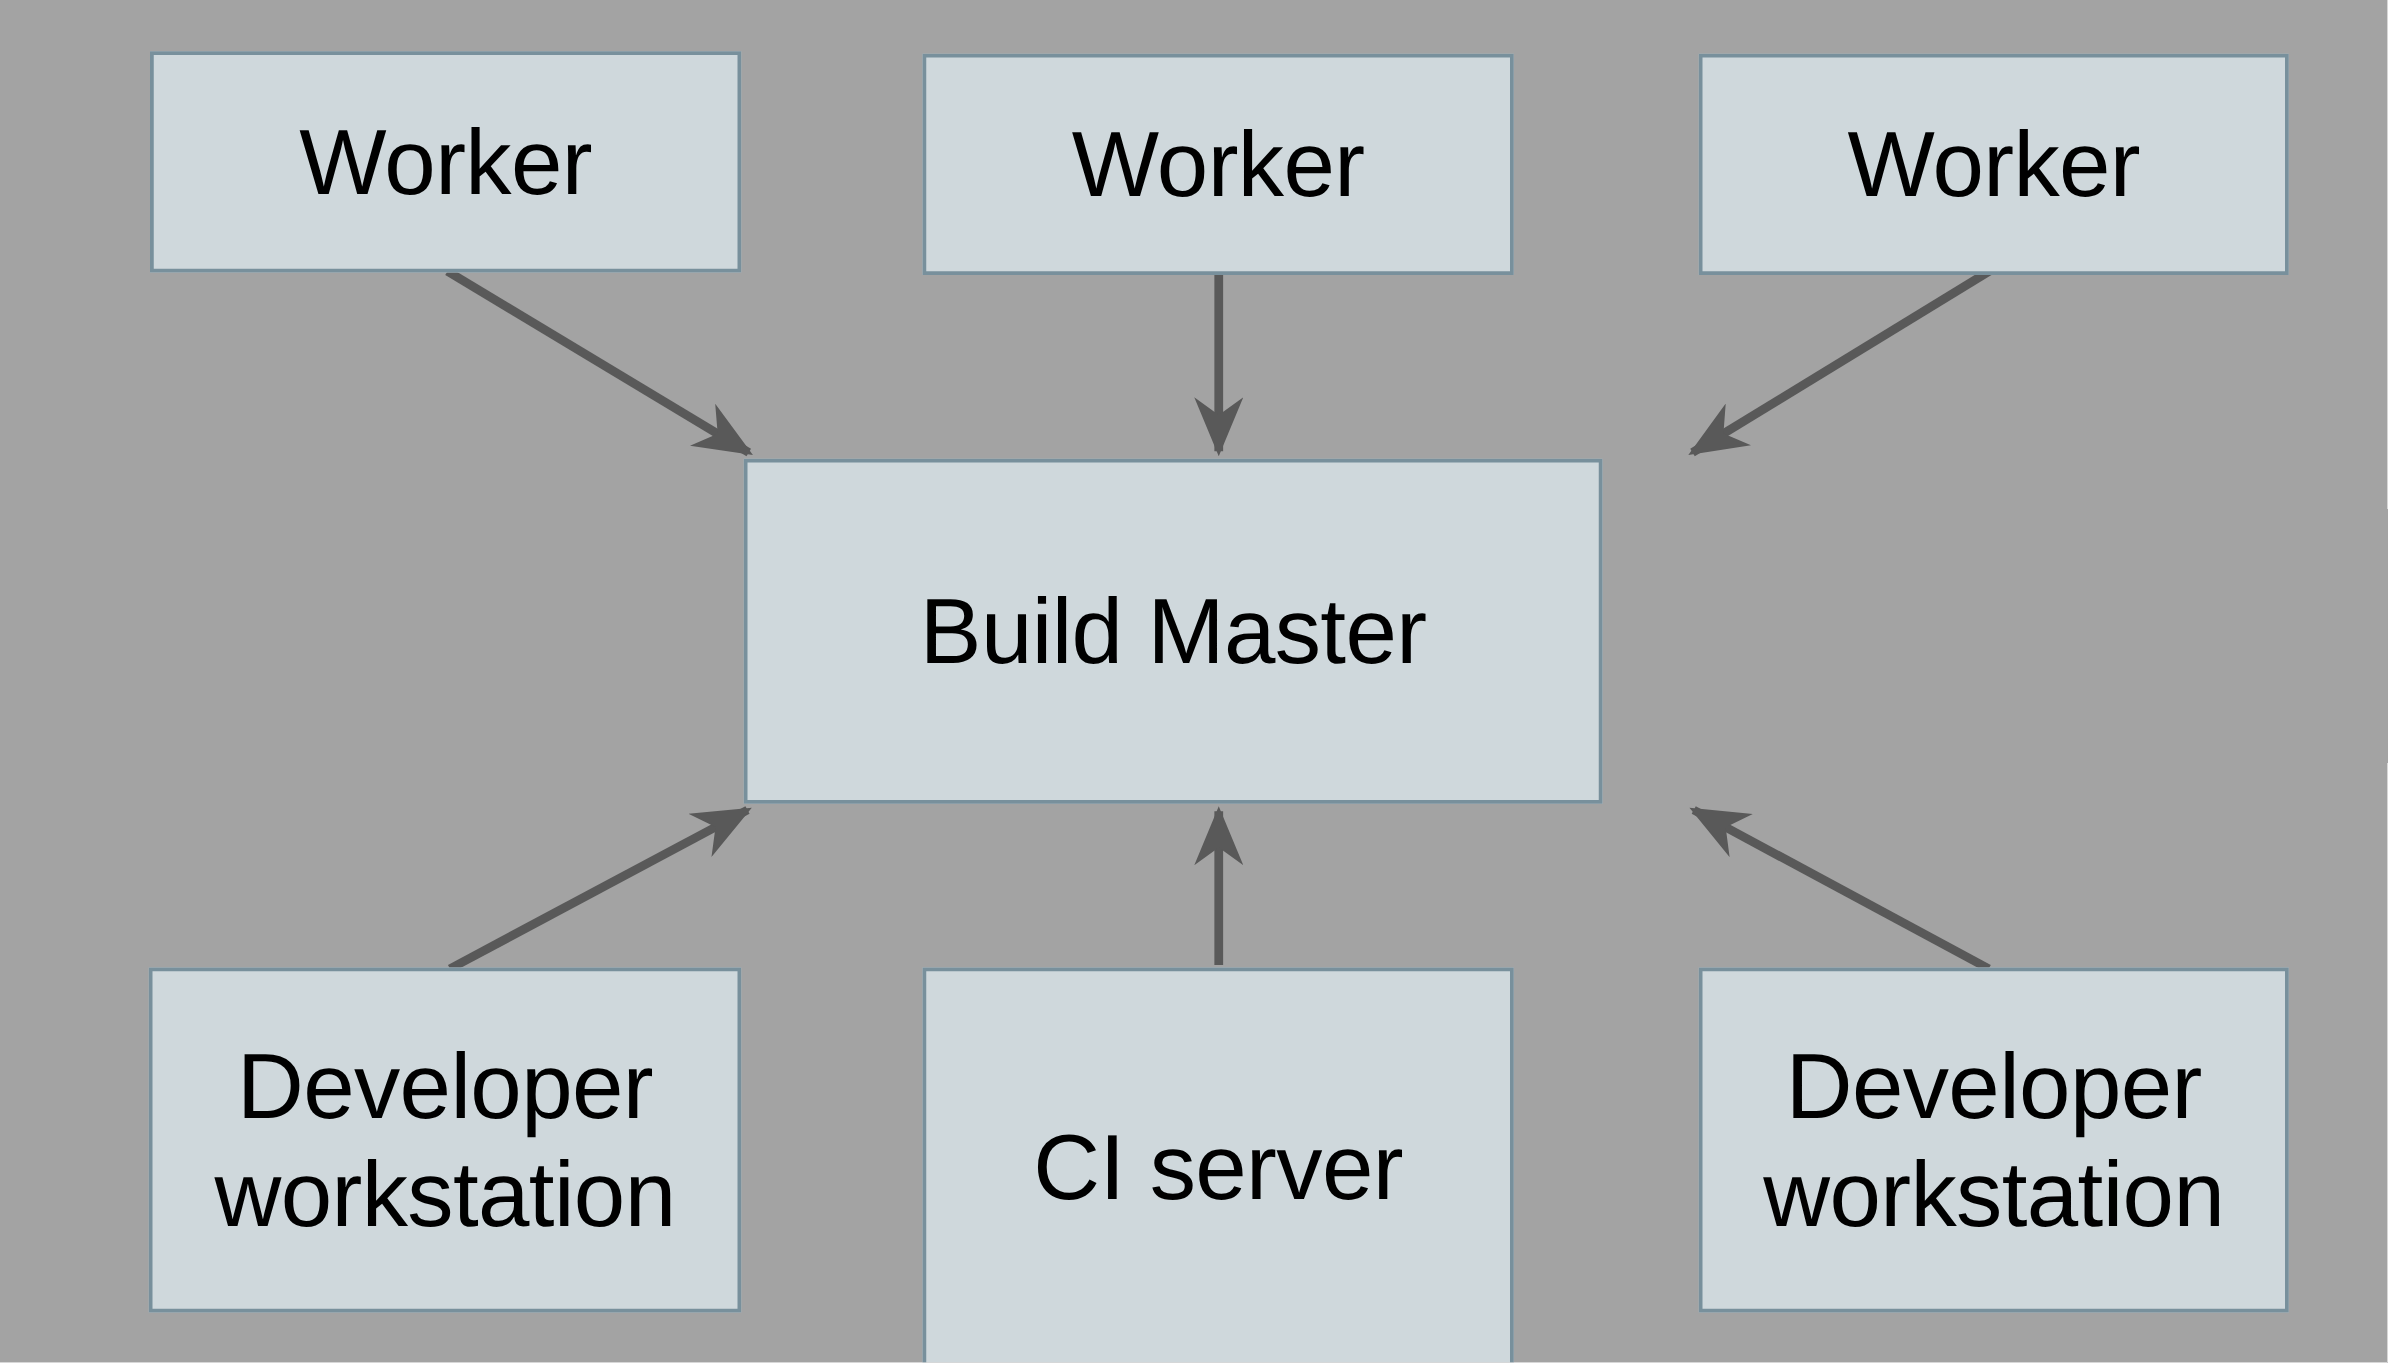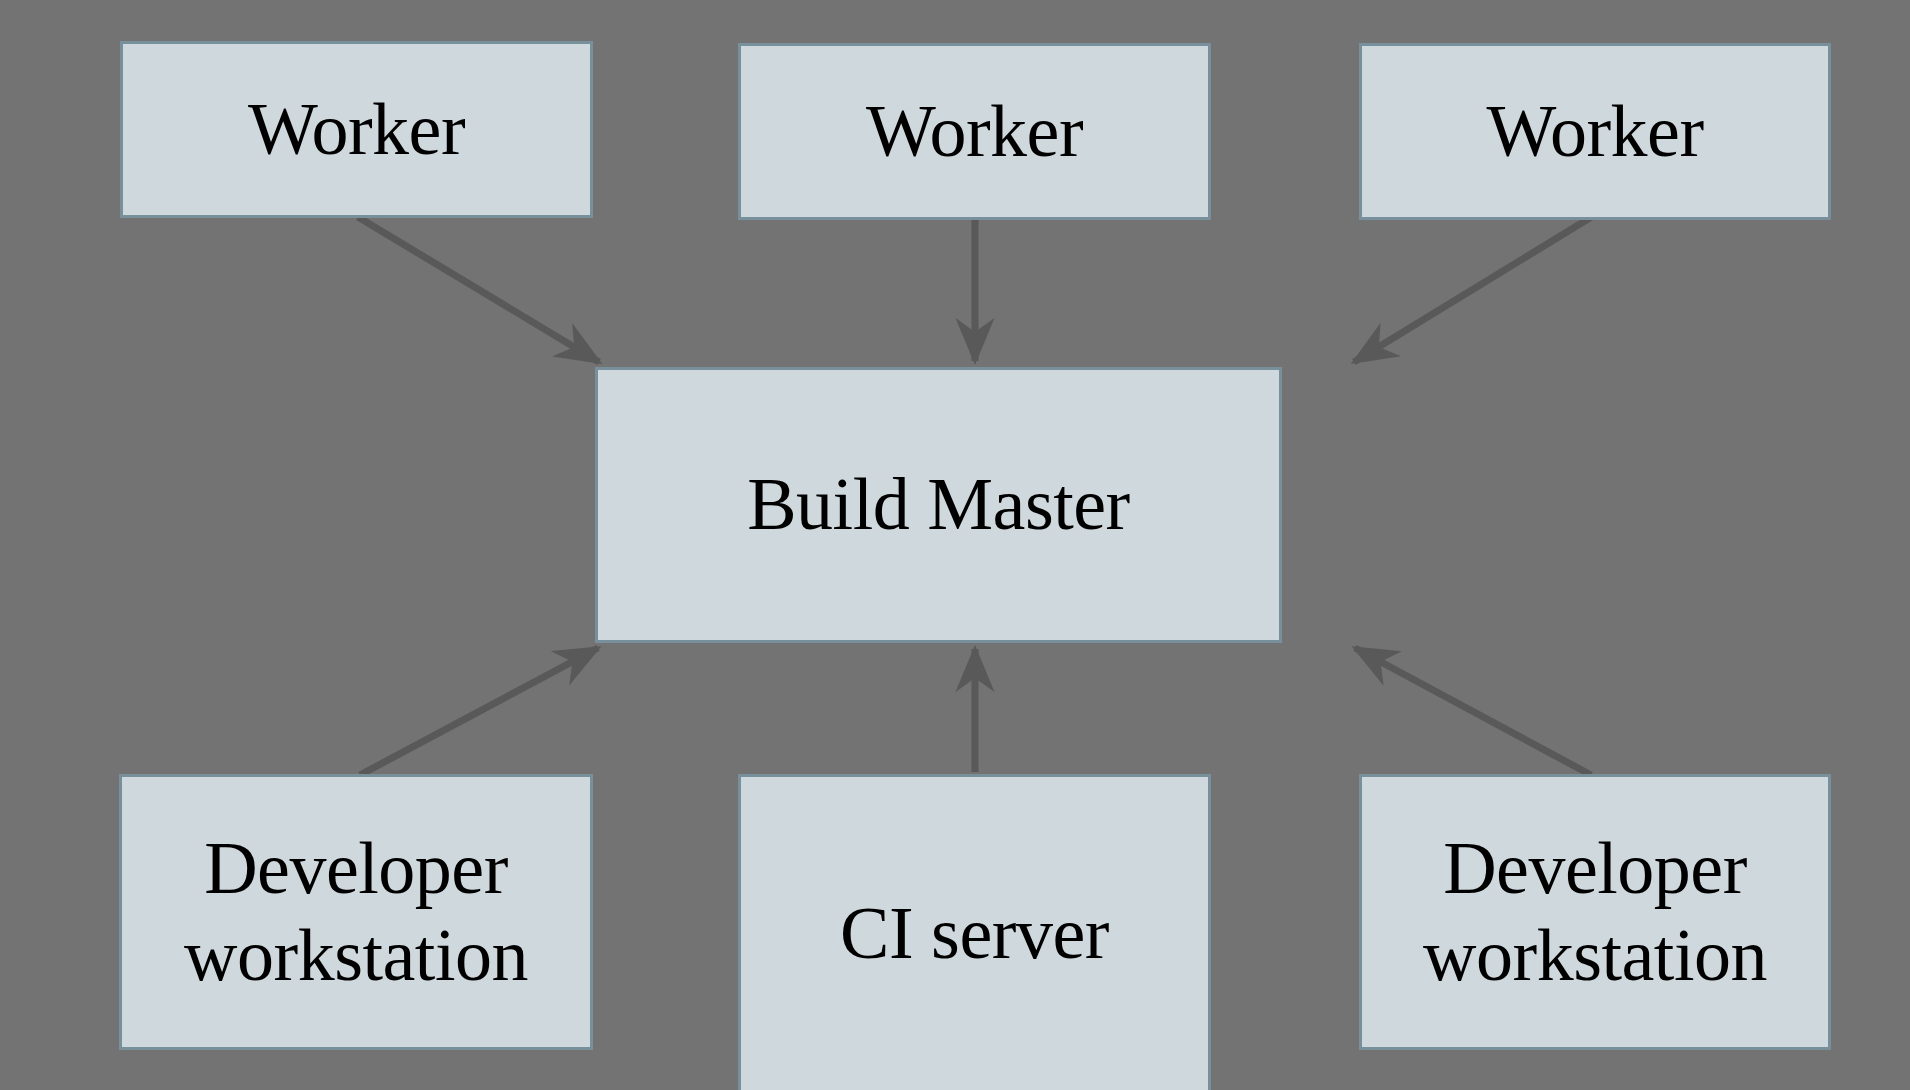--- a/index.html
+++ b/index.html
@@ -4,23 +4,23 @@
 <style>
   html, body {
     margin: 0;
     padding: 0;
     background: #ffffff;
   }
   .stage {
     position: relative;
     width: 1910px;
     height: 1090px;
-    background: #737373;
+    background: #a3a3a3;
     overflow: hidden;
-    font-family: Liberation Serif, serif;
+    font-family: Liberation Sans, sans-serif;
   }
   .edges-layer {
     position: absolute;
     left: 0;
     top: 0;
     width: 1910px;
     height: 1090px;
     pointer-events: none;
   }
   .node {

